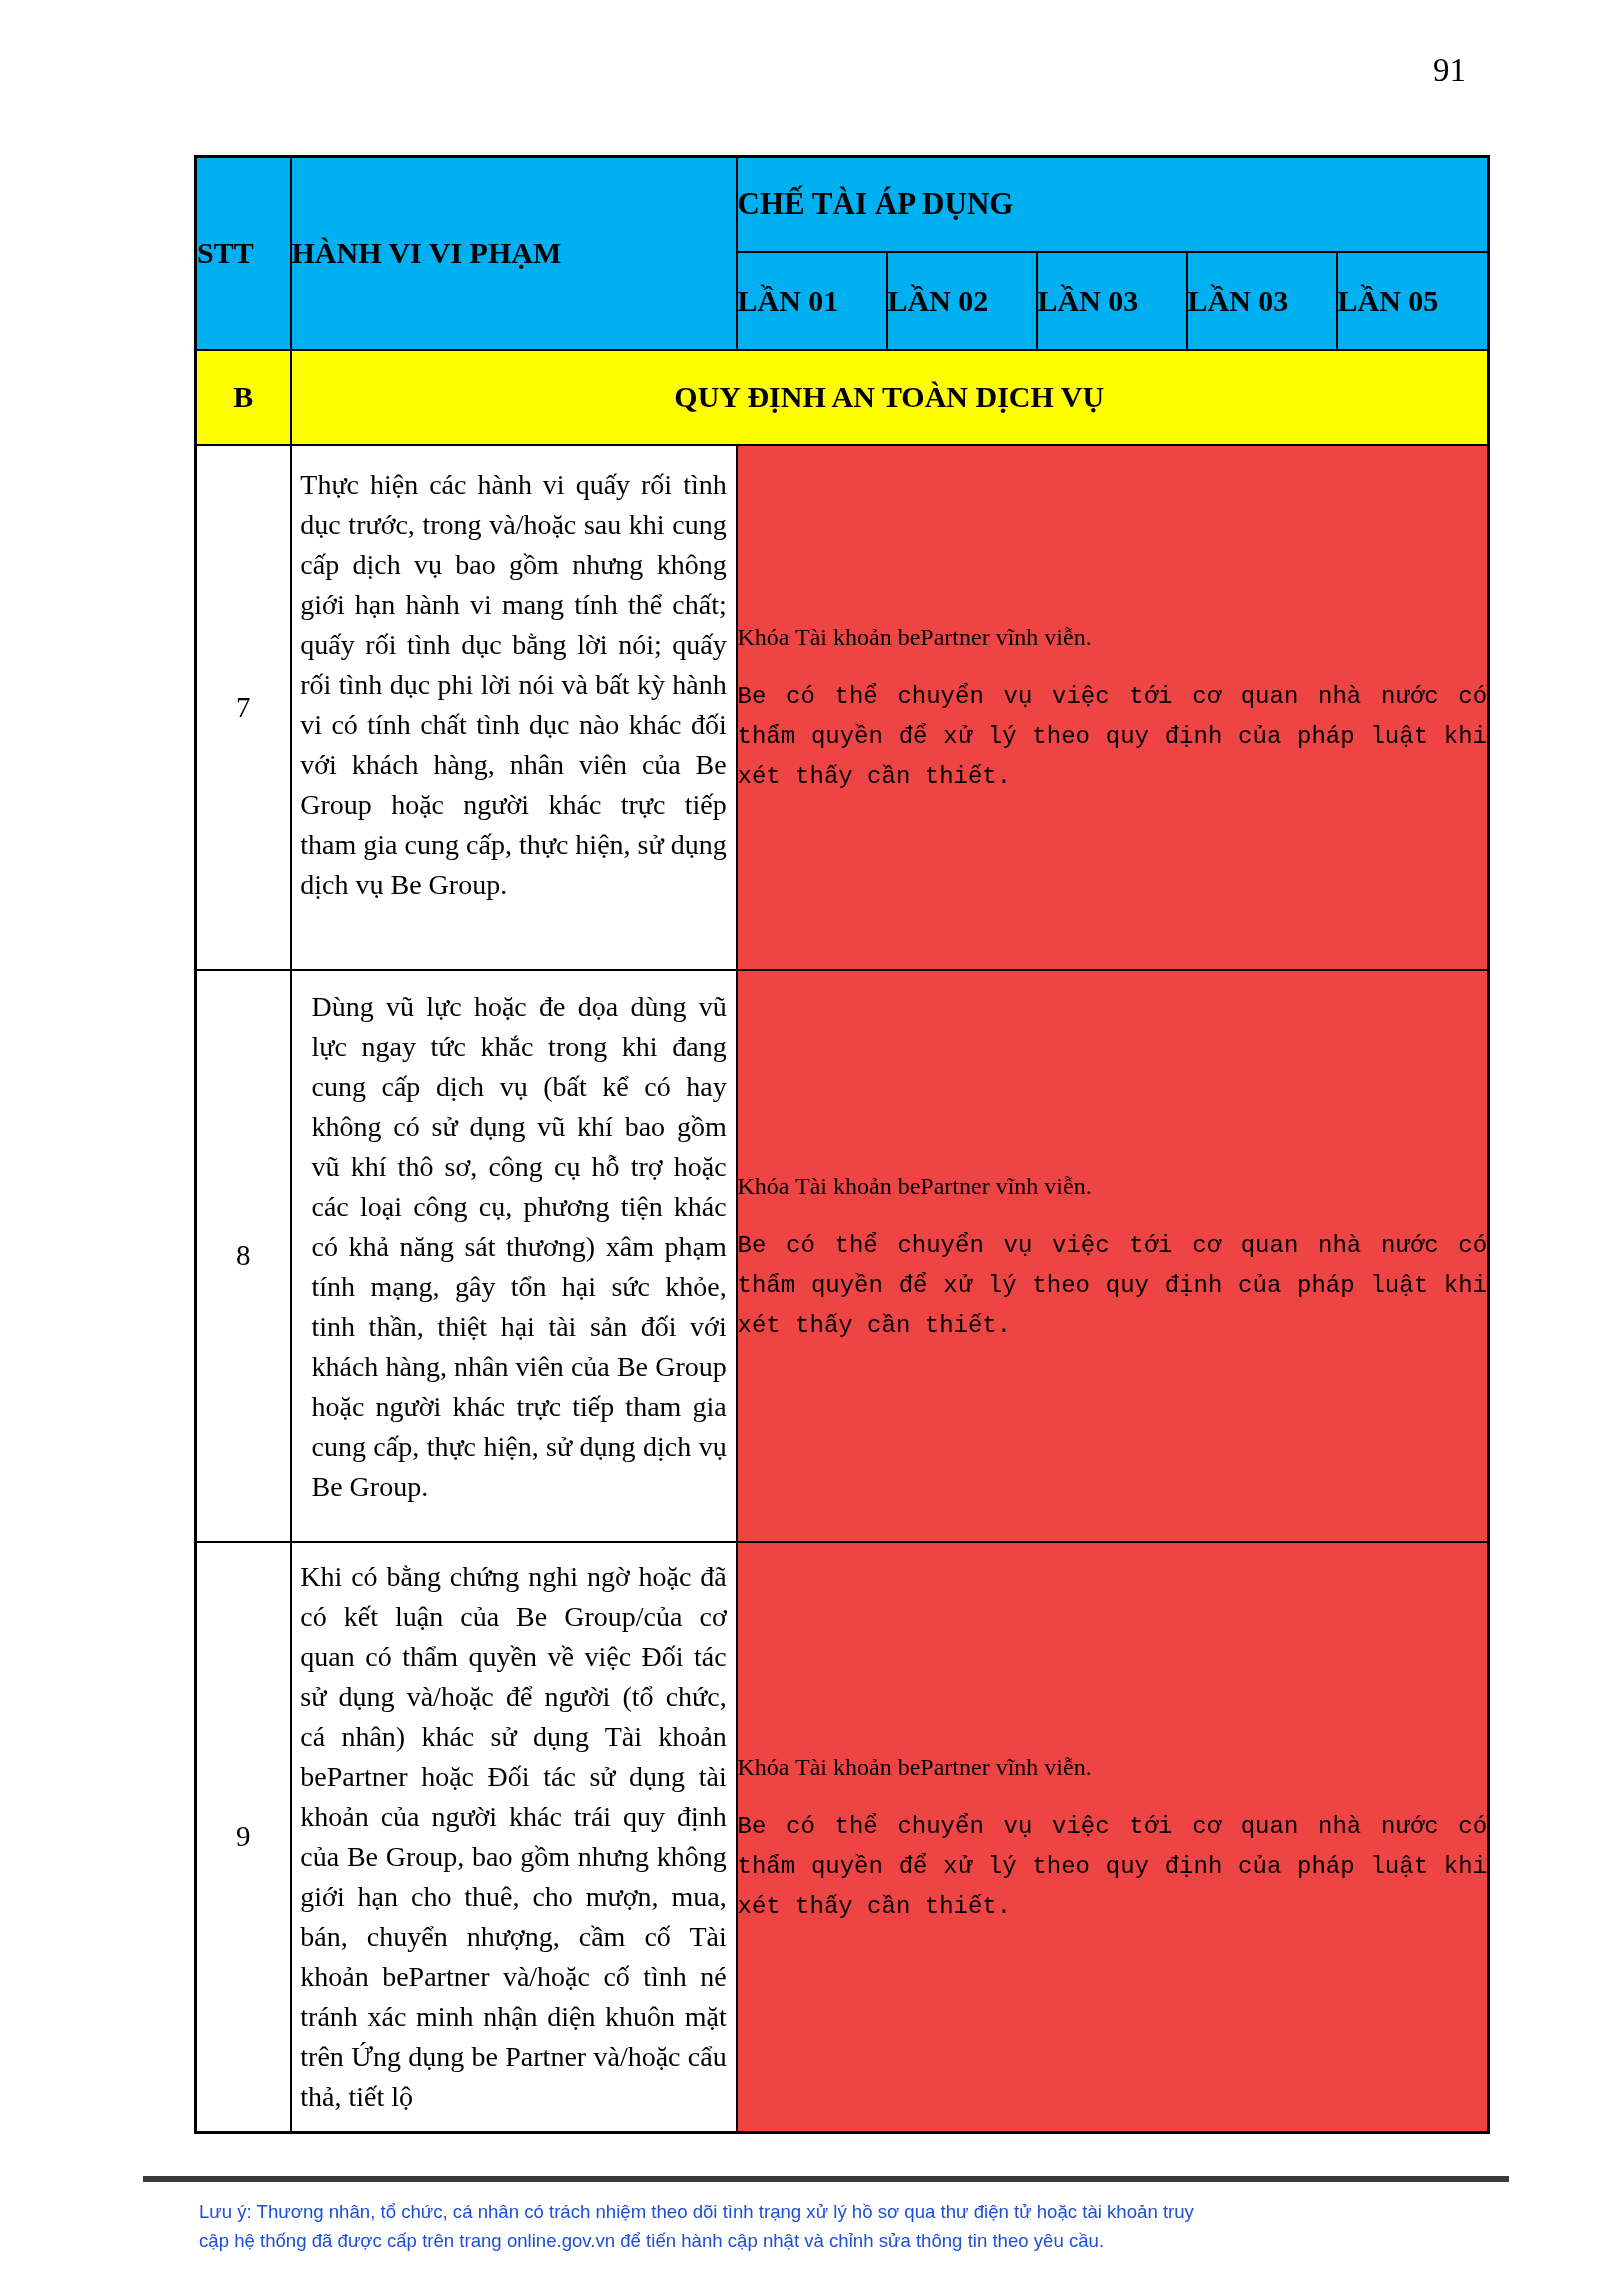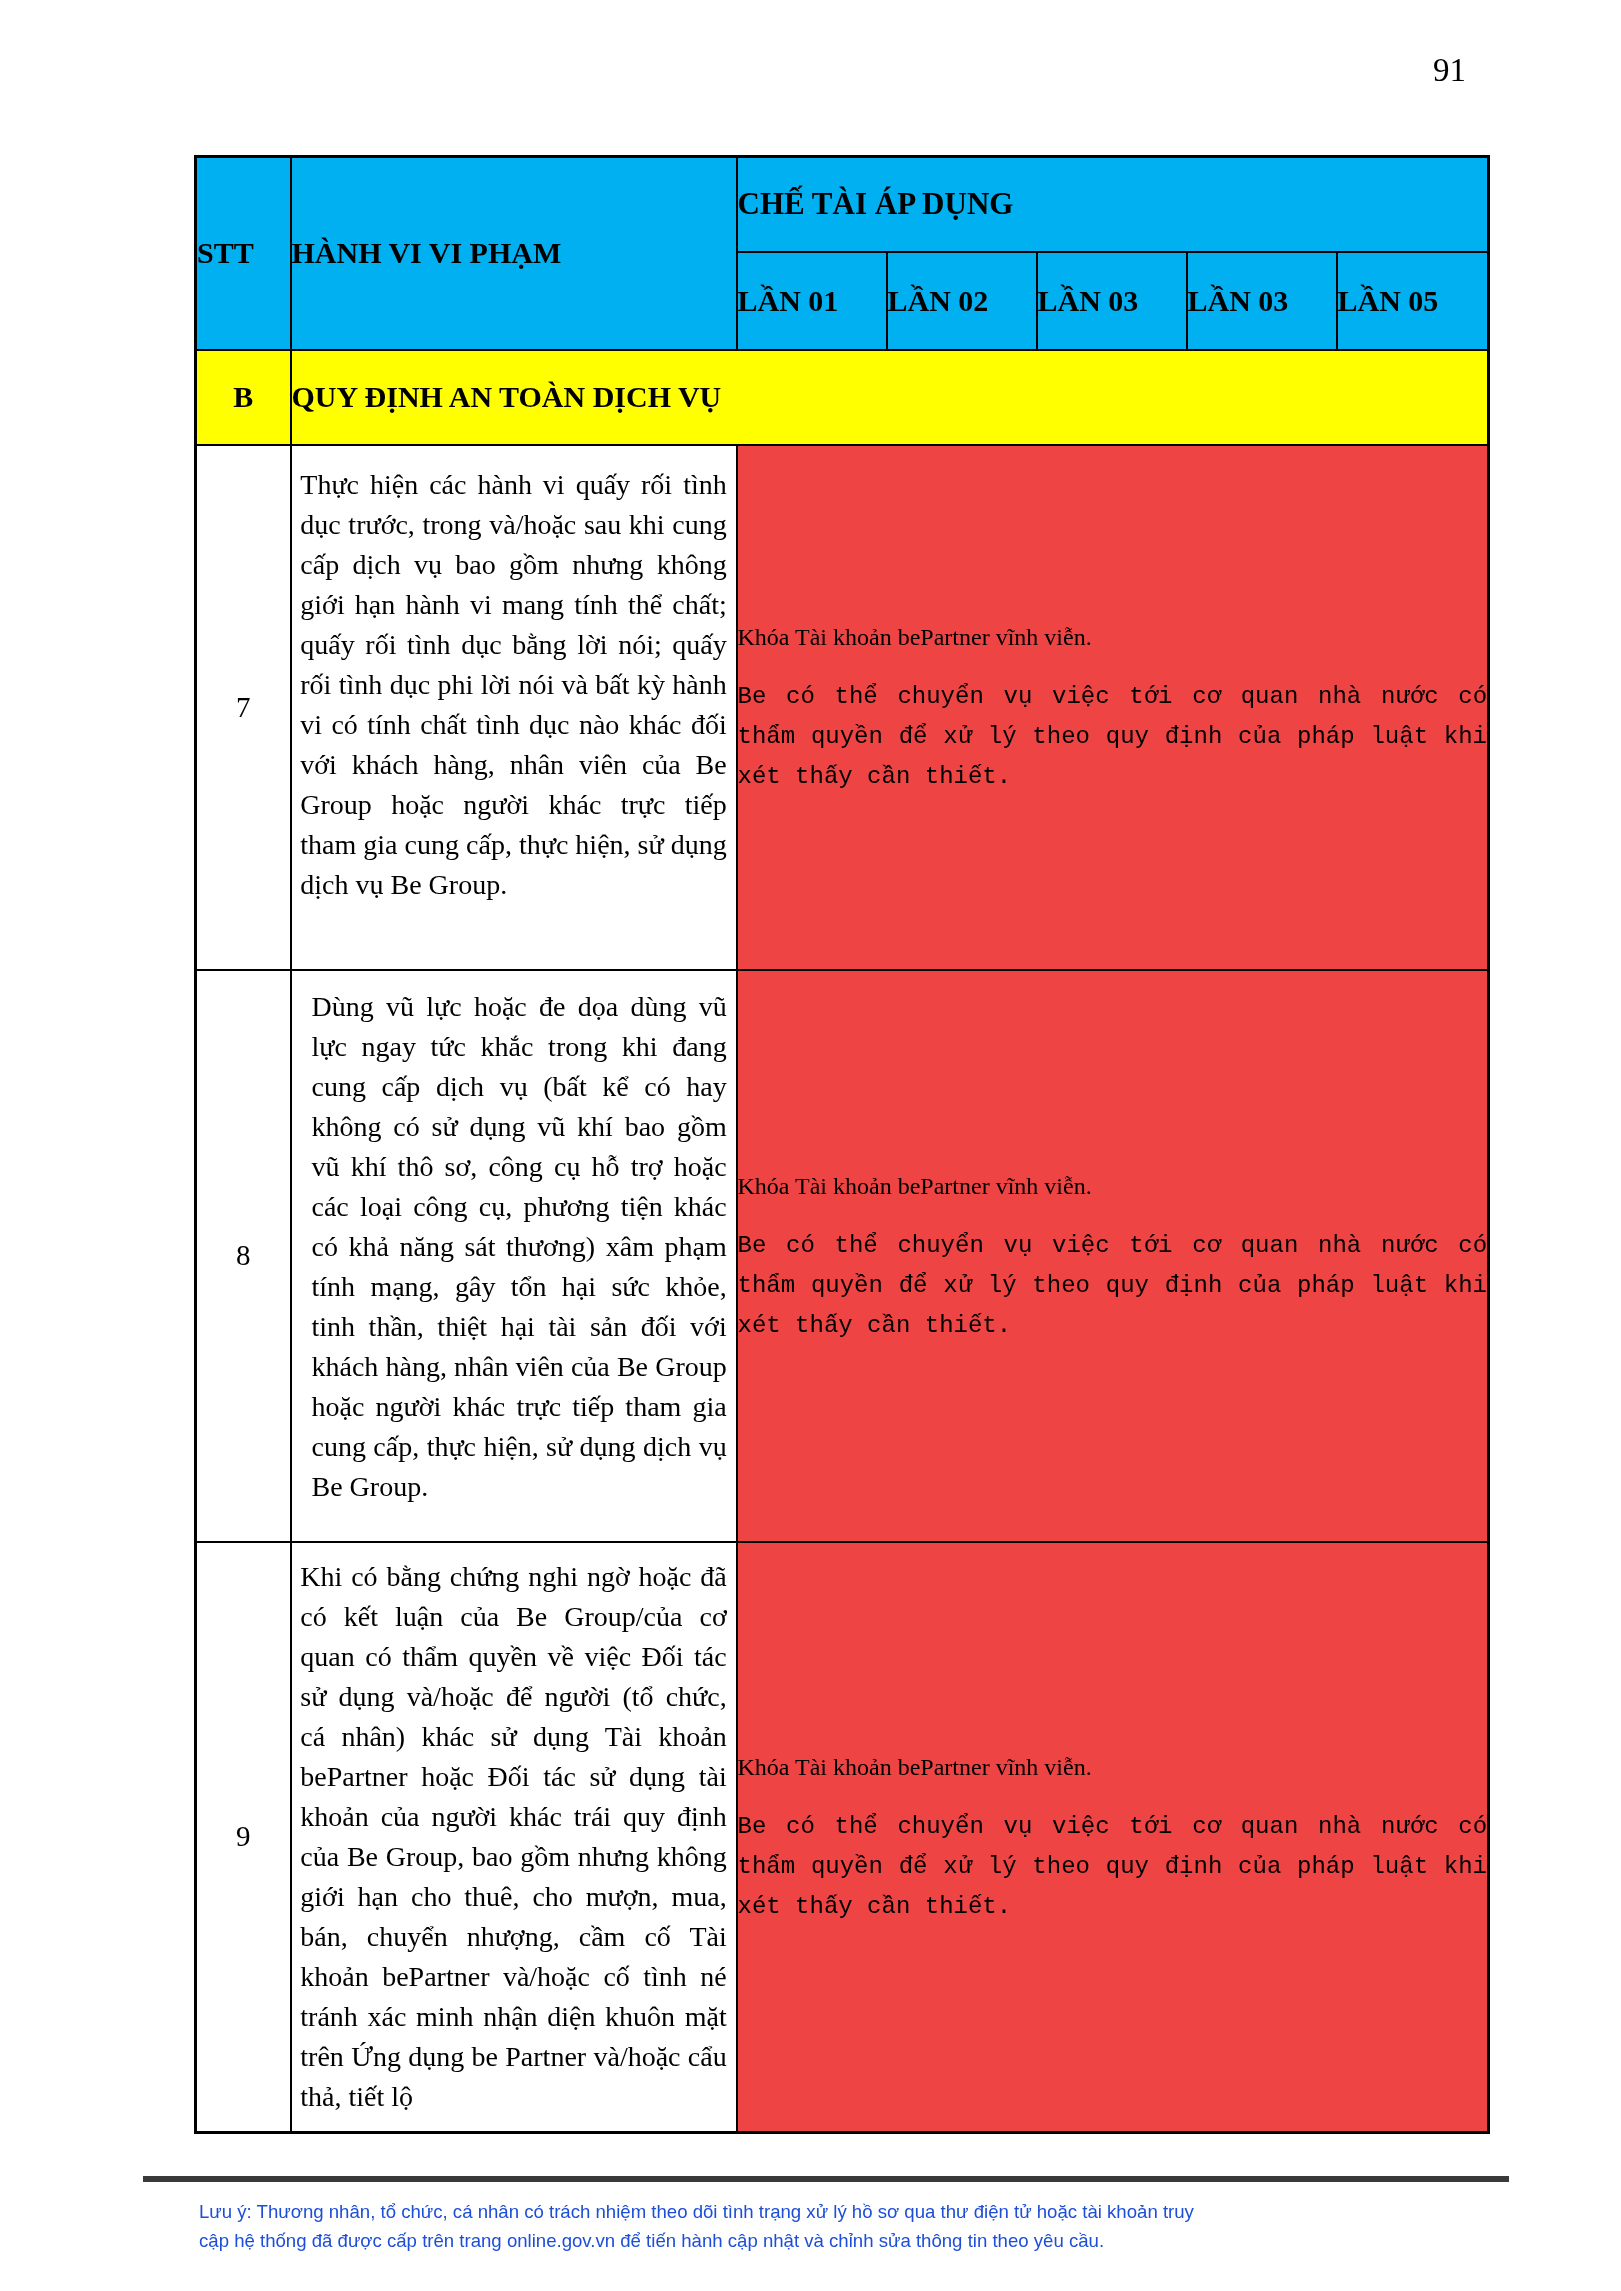--- a/index.html
+++ b/index.html
@@ -51,21 +51,21 @@
   tr.hrow2 { height: 98px; }
   
   tr.section-row { height: 95px; }
   tr.section-row td {
     background: #FFFF00;
     font-weight: bold;
     font-size: 30px;
   }
   .section-id { text-align: center; }
   .section-title {
-    text-align: left;
+    text-align: center;
     padding-left: 9.8px;
   }
   
   tr.r7 { height: 525px; }
   tr.r8 { height: 572px; }
   tr.r9 { height: 591px; }
   td.num-cell {
     text-align: center;
     font-size: 29px;
     background: #ffffff;

